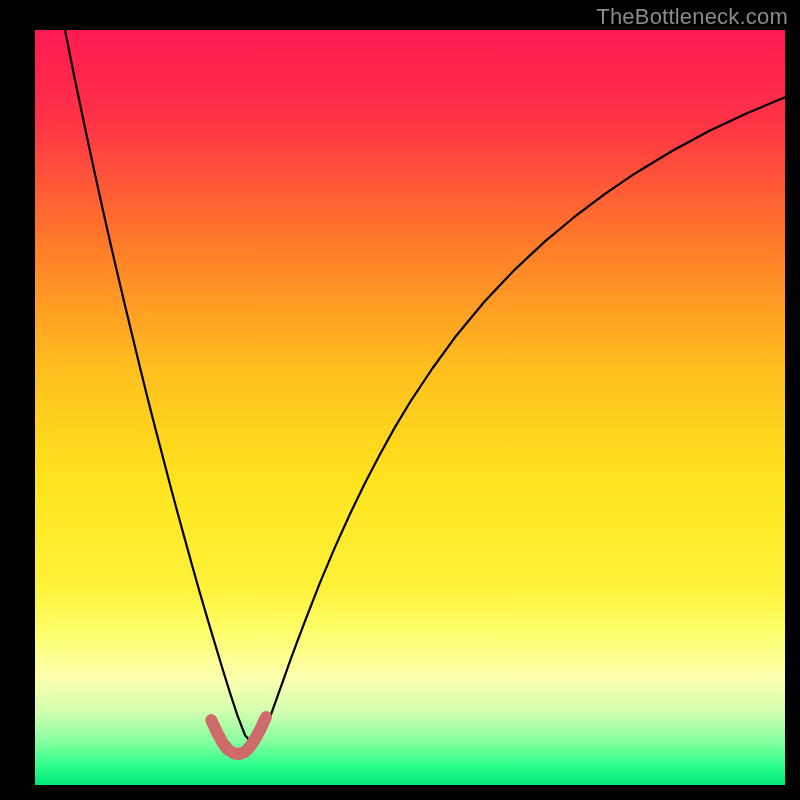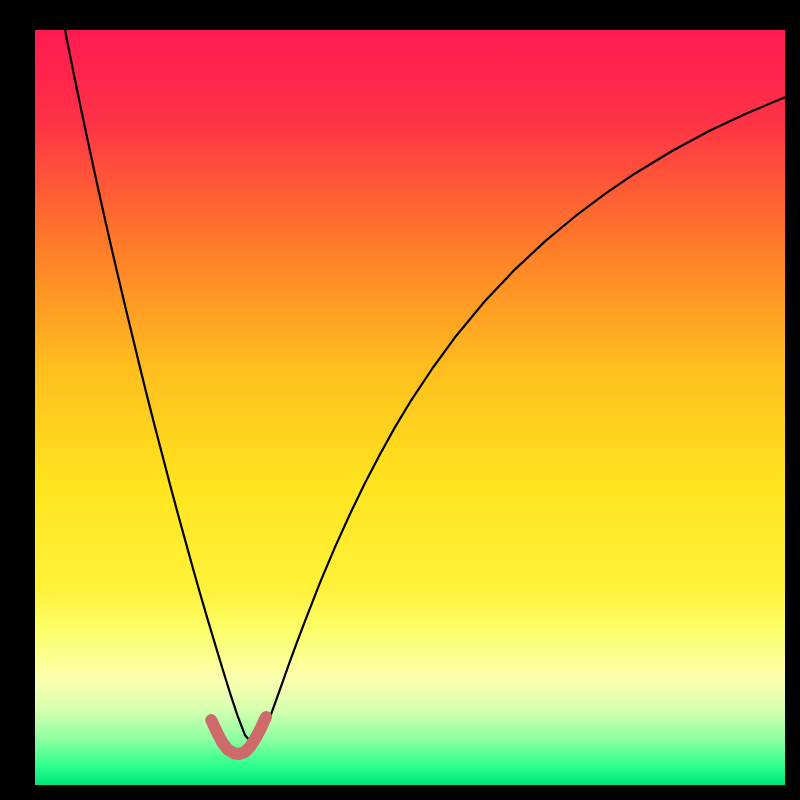--- a/index.html
+++ b/index.html
@@ -37,20 +37,21 @@
   .plot svg {
     display: block;
     width: 750px;
     height: 755px;
   }
 </style>
 </head>
 <body>
 
 <div class="stage">
+  <div class="watermark">TheBottleneck.com</div>
 
   <div class="plot">
     <svg id="plot-svg" viewBox="0 0 750 755">
       <defs>
         <linearGradient id="bg-grad" x1="0" y1="0" x2="0" y2="1">
             <stop offset="0.00%" stop-color="#ff1a52"></stop>
             <stop offset="12.00%" stop-color="#ff3246"></stop>
             <stop offset="28.00%" stop-color="#ff7a2a"></stop>
             <stop offset="45.00%" stop-color="#ffbf1e"></stop>
             <stop offset="60.00%" stop-color="#ffe41e"></stop>

